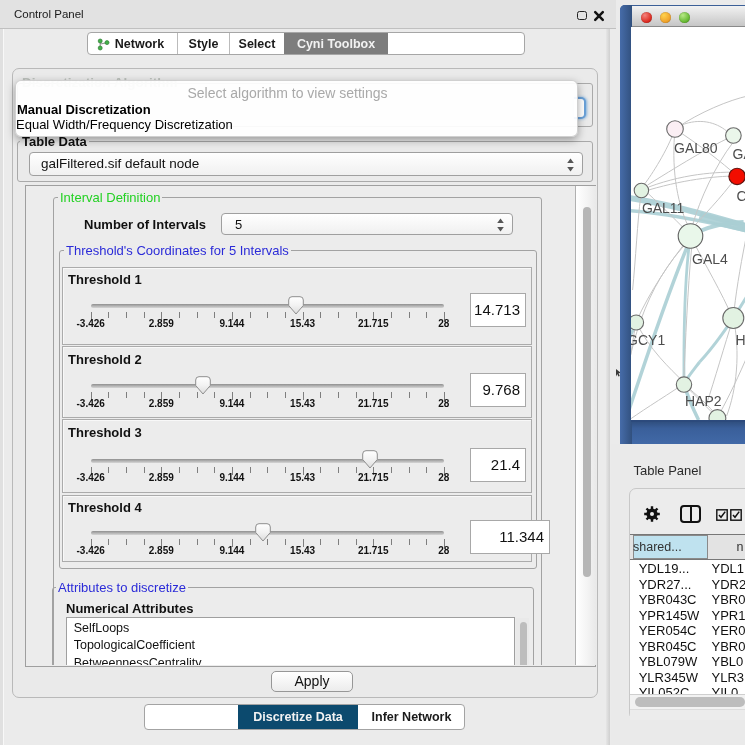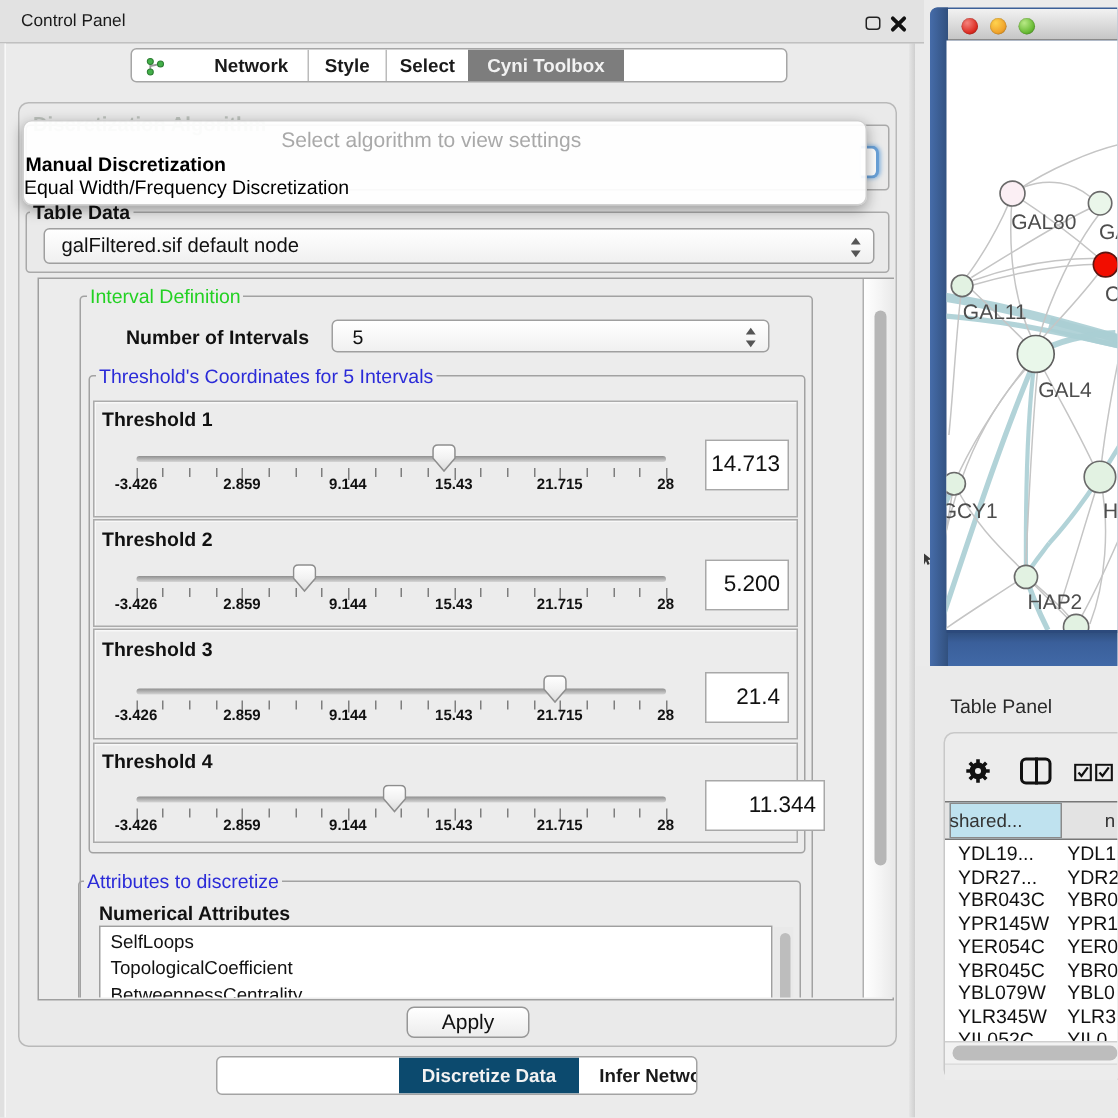--- a/index.html
+++ b/index.html
@@ -6,21 +6,21 @@
   html,body { width:745px; height:745px; overflow:hidden; }
   body { font-family:"Liberation Sans", sans-serif; background:#ebebeb; position:relative; }
   .abs { position:absolute; }
   .grp { position:absolute; border:1px solid #a9a9a9; border-radius:3px; }
   .grptitle { position:absolute; font-size:13px; padding:0 2px; white-space:nowrap; }
   .blbl { font-size:13px; font-weight:bold; color:#111; white-space:nowrap; }
   .combo { position:absolute; background:linear-gradient(#ffffff,#f0f0f0); border:1px solid #9f9f9f; border-radius:4px; font-size:13px; color:#111; }
   .thrpanel { position:absolute; background:#ececec; border:1px solid #ababab; box-shadow:inset 1px 1px 0 #f8f8f8; }
   .field { position:absolute; background:#fff; border:1px solid #a8a8a8; font-size:15px; color:#111; text-align:right; padding-right:5px; }
   .ticklbl { position:absolute; font-size:10px; font-weight:bold; color:#111; transform:translateX(-50%); white-space:nowrap; }
-  .seg { position:absolute; top:0; height:100%; font-size:12.5px; font-weight:bold; color:#1a1a1a; text-align:center;margin-left:28px; }
+  .seg { position:absolute; top:0; height:100%; font-size:12.5px; font-weight:bold; color:#1a1a1a; text-align:center; }
   .tick { position:absolute; width:1px; background:#7e7e7e; }
 </style>
 </head>
 <body>
 
 <div class="abs" style="left:0;top:0;width:610px;height:745px;background:#ebebeb;"></div>
 <div class="abs" style="left:606px;top:0;width:4px;height:745px;background:linear-gradient(90deg,#e6e6e6,#cfcfcf);"></div>
 <div class="abs" style="left:0;top:0;width:616px;height:29px;background:#e2e2e2;border-bottom:1px solid #c0c0c0;"></div>
 <div class="abs" style="left:14px;top:8px;font-size:11.5px;color:#1a1a1a;">Control Panel</div>
 <div class="abs" style="left:577px;top:11px;width:10px;height:9px;border:1.5px solid #222;border-radius:2.5px;"></div>
@@ -149,21 +149,21 @@
       <svg class="abs" style="left:169.0px;top:189.5px;" width="16" height="19" viewBox="0 0 16 19">
         <defs>
           <linearGradient id="thg1" x1="0" y1="0" x2="0" y2="1">
             <stop offset="0" stop-color="#ffffff"></stop>
             <stop offset="0.5" stop-color="#f2f2f2"></stop>
             <stop offset="1" stop-color="#dcdcdc"></stop>
           </linearGradient>
         </defs>
         <path d="M4 0.7 L12 0.7 Q15.3 0.7 15.3 4 L15.3 9.5 L8 18 L0.7 9.5 L0.7 4 Q0.7 0.7 4 0.7 Z" fill="url(#thg1)" stroke="#8e8e8e" stroke-width="1"></path>
       </svg>
-      <div class="field" style="left:444px;top:187.0px;width:56px;height:34px;line-height:32px;">5.200</div>
+      <div class="field" style="left:444px;top:187.0px;width:56px;height:34px;line-height:32px;">9.768</div>
       <div class="thrpanel" style="left:35.7px;top:233.0px;width:470.8px;height:73.5px;"></div>
       <div class="abs blbl" style="left:42px;top:238.5px;">Threshold 3</div>
       <div class="abs" style="left:64.7px;top:272.5px;width:353.1px;height:4px;background:linear-gradient(#8f8f8f,#d6d6d6);border-radius:2px;"></div>
       <div class="tick" style="left:64.7px;top:280.5px;height:8px;"></div>
       <div class="tick" style="left:82.4px;top:280.5px;height:6px;"></div>
       <div class="tick" style="left:100.0px;top:280.5px;height:6px;"></div>
       <div class="tick" style="left:117.7px;top:280.5px;height:6px;"></div>
       <div class="tick" style="left:135.3px;top:280.5px;height:8px;"></div>
       <div class="tick" style="left:153.0px;top:280.5px;height:6px;"></div>
       <div class="tick" style="left:170.6px;top:280.5px;height:6px;"></div>

